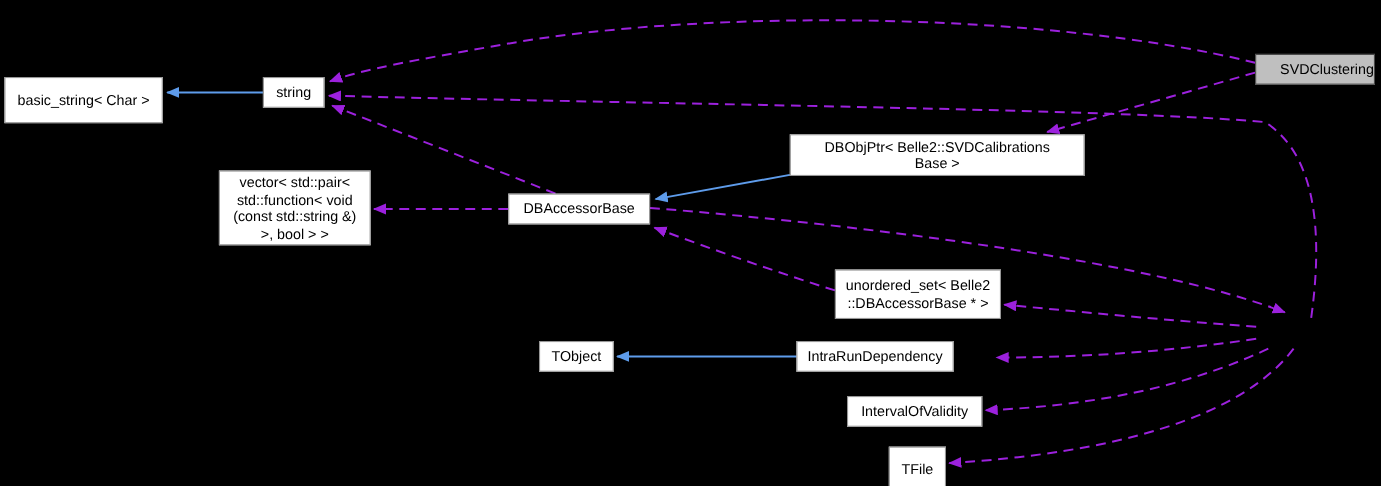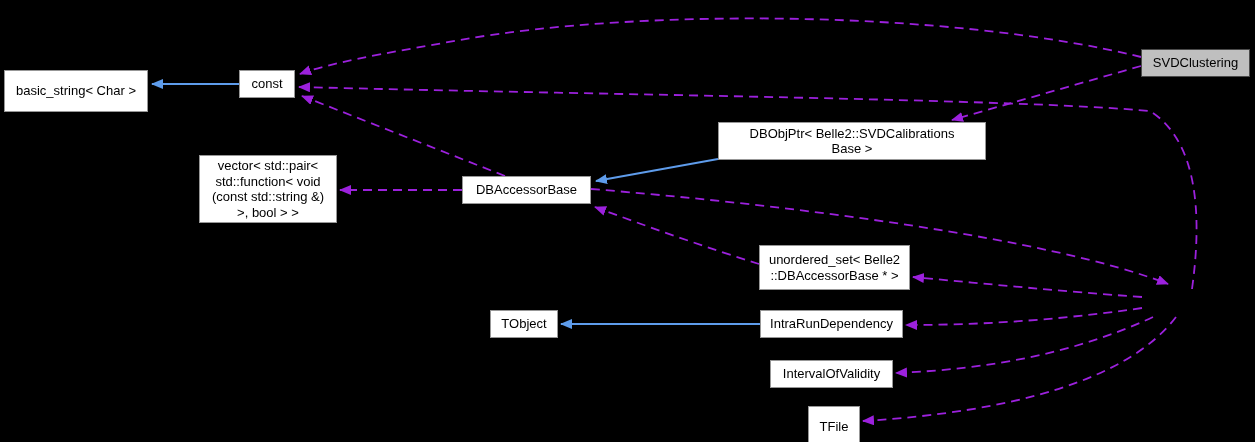--- a/index.html
+++ b/index.html
@@ -37,20 +37,21 @@
     color:var(--node-text,#000);
     display:flex;align-items:center;justify-content:center;
     font-size:13px;line-height:15.5px;
     text-align:center;
     white-space:pre-line;
     cursor:pointer;
   }
   .node.highlight{
     background:var(--highlight-fill,#bfbfbf);
     border-color:var(--highlight-border,#4a4a4a);
+    justify-content:flex-end;
   }
   .nlabel{display:block;}
 </style>
 </head>
 <body style="--background: #000000; --node-fill: #ffffff; --node-border: #979797; --node-text: #000000; --highlight-fill: #bfbfbf; --highlight-border: #4a4a4a; --inheritance-arrow: #5e9ceb; --usage-arrow: #9c21dd;">
 
 <div id="diagram">
 
   <svg id="edges" width="1255" height="442" viewBox="0 0 1255 442" xmlns="http://www.w3.org/2000/svg">
     <defs>
@@ -77,21 +78,21 @@
     <path class="edge-usage" marker-end="url(#ah-usage)" d="M1142,308 C1052,321 976,325 906,325"></path>
     <path class="edge-usage" marker-end="url(#ah-usage)" d="M1153,317 C1078,352 993,369 896,373"></path>
     <path class="edge-usage" marker-end="url(#ah-usage)" d="M1176,317 C1128,380 1012,412 863,421"></path>
   </svg>
 
   <div class="node" style="left:4px;top:70px;width:144px;height:42px">
     <span class="nlabel">basic_string&lt; Char &gt;</span>
   </div>
 
   <div class="node" style="left:239px;top:70px;width:56px;height:28px">
-    <span class="nlabel">const</span>
+    <span class="nlabel">string</span>
   </div>
 
   <div class="node highlight" style="left:1141px;top:49px;width:109px;height:28px">
     <span class="nlabel">SVDClustering</span>
   </div>
 
   <div class="node" style="left:718px;top:122px;width:268px;height:38px">
     <span class="nlabel">DBObjPtr&lt; Belle2::SVDCalibrations
 Base &gt;</span>
   </div>
@@ -109,21 +110,21 @@
 
   <div class="node" style="left:759px;top:245px;width:151px;height:45px">
     <span class="nlabel">unordered_set&lt; Belle2
 ::DBAccessorBase * &gt;</span>
   </div>
 
   <div class="node" style="left:490px;top:310px;width:68px;height:28px">
     <span class="nlabel">TObject</span>
   </div>
 
-  <div class="node" style="left:760px;top:310px;width:143px;height:28px">
+  <div class="node" style="left:724px;top:310px;width:143px;height:28px">
     <span class="nlabel">IntraRunDependency</span>
   </div>
 
   <div class="node" style="left:770px;top:360px;width:123px;height:28px">
     <span class="nlabel">IntervalOfValidity</span>
   </div>
 
 
   <div class="node" style="left:808px;top:406px;width:52px;height:41px">
     <span class="nlabel">TFile</span>

